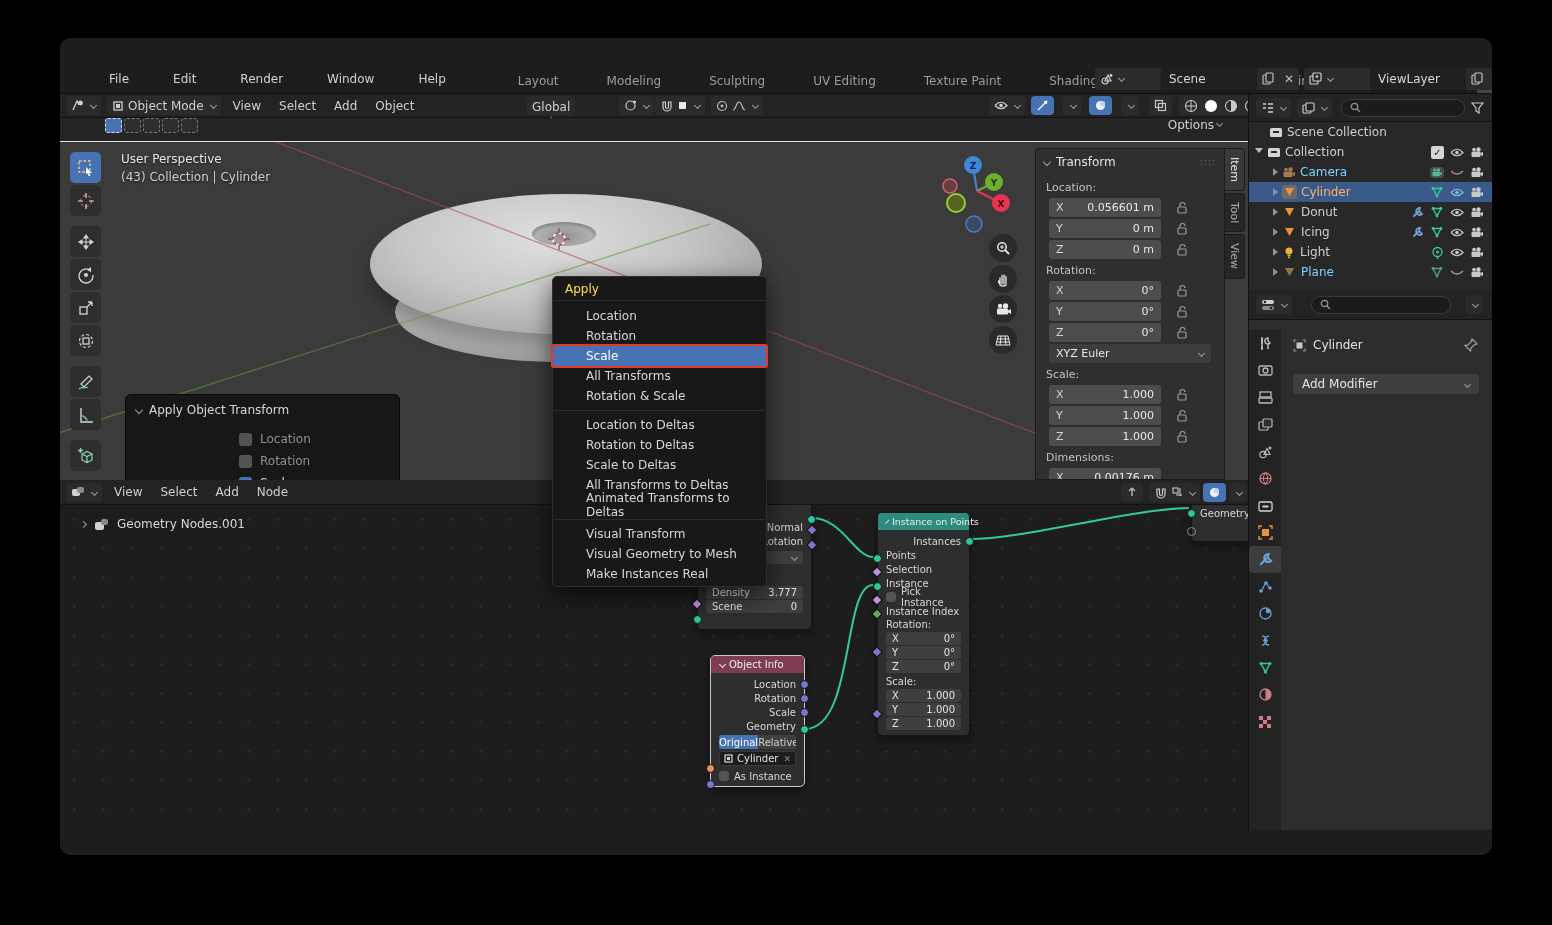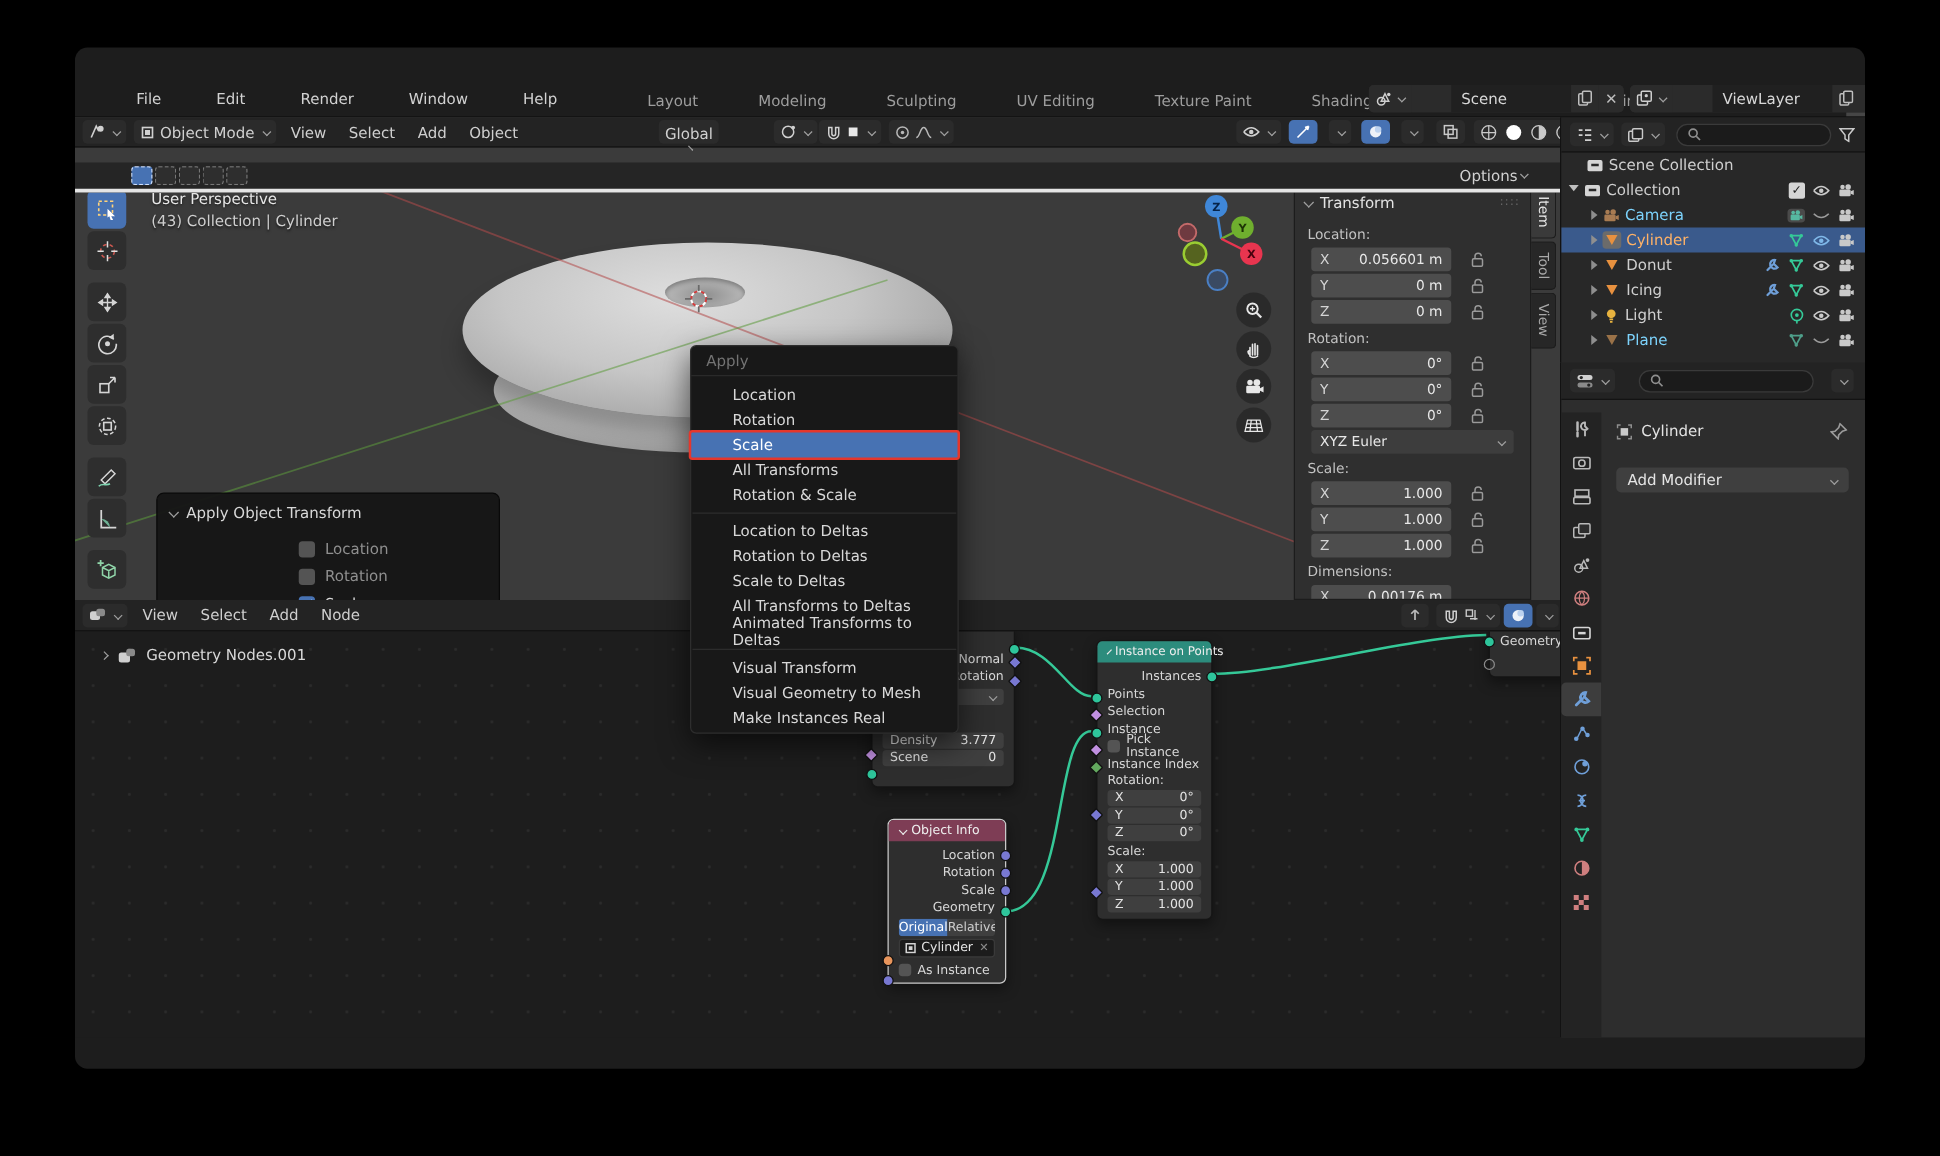--- a/index.html
+++ b/index.html
@@ -30,21 +30,21 @@
   .chev.white{border-color:#e8e8e8;}
 
   
   .ed-header{background:#232323;border-bottom:1px solid #131313;display:flex;align-items:center;}
   .hdr-menu{color:#cfcfcf;font-size:12px;padding:0 9px;}
   .hdr-box{display:flex;align-items:center;background:#2b2b2b;border-radius:4px;height:19px;padding:0 5px;margin:0 3px;color:#d0d0d0;font-size:12px;gap:4px;}
 
   
   .viewport{position:absolute;left:0;top:56px;width:1188px;height:386px;background:#3b3b3b;overflow:hidden;}
   .vp-header{position:absolute;left:0;top:0;width:100%;height:24px;z-index:6;}
-  .toolstrip{position:absolute;left:0;top:24px;width:100%;height:24px;background:#252525;border-bottom:3px solid #e5e5e5;display:flex;align-items:center;z-index:6;margin-top:12px;}
+  .toolstrip{position:absolute;left:0;top:24px;width:100%;height:24px;background:#252525;border-bottom:1px solid #e5e5e5;display:flex;z-index:6;}
   .vp-canvas{position:absolute;left:0;top:48px;width:100%;height:338px;overflow:hidden;}
   .seltool{width:17px;height:15px;border-radius:3px;margin:0 1px;background:#2e2e2e;border:1px dashed #777;}
   .seltool.active{background:#4772b3;border-color:#cfe0ff;}
 
   
   .toolbar{position:absolute;left:10px;top:10px;width:31px;z-index:5;}
   .toolbtn{width:31px;height:31px;background:#2e2e2e;border-radius:5px;margin-bottom:2px;display:flex;align-items:center;justify-content:center;}
   .toolbtn.active{background:#4772b3;}
   .toolgap{height:8px;}
 
@@ -90,21 +90,21 @@
   .sock.dia{width:8px;height:8px;border-radius:1px;transform:rotate(45deg);}
   .sg{background:#2ec59b;} .sv{background:#7878d2;} .sf{background:#c08fe0;} .si{background:#63a85f;} .so{background:#e8955c;} .sn{background:#9a9a9a;}
   .sockL{left:-5px;} .sockR{right:-5px;}
   .seg{display:flex;margin:2px 8px;border-radius:3px;overflow:hidden;height:14px;}
   .seg div{flex:1;display:flex;align-items:center;justify-content:center;font-size:10px;background:#3f3f3f;color:#cfcfcf;}
   .seg .on{background:#4772b3;color:#fff;}
   .objfield{margin:2px 8px;height:15px;background:#1c1c1c;border:1px solid #3a3a3a;border-radius:3px;display:flex;align-items:center;padding:0 4px;gap:4px;color:#e3e3e3;}
 
   
   .popup{position:absolute;left:492px;top:238px;width:215px;height:311px;background:#181818;border:1px solid #2e2e2e;border-radius:5px;z-index:50;box-shadow:0 8px 24px rgba(0,0,0,.6);font-size:12px;color:#d8d8d8;}
-  .popup .ptitle{height:24px;display:flex;align-items:center;padding:0 12px;color:#737373;border-bottom:1px solid #2a2a2a;}
+  .popup .ptitle{height:24px;display:flex;align-items:center;padding:0 12px;color:#fde047;border-bottom:1px solid #2a2a2a;}
   .pitem{height:20px;display:flex;align-items:center;padding-left:33px;}
   .pitem.hl{background:#4772b3;color:#fff;box-shadow:0 0 0 2px #e5372c;position:relative;z-index:2;border-radius:1px;}
   .psep{height:1px;background:#2c2c2c;margin:4px 1px;}
 
   
   .outliner{position:absolute;left:1188px;top:56px;width:244px;height:196px;background:#282828;border-left:1px solid #121212;overflow:hidden;}
   .ol-row{height:20px;display:flex;align-items:center;font-size:12px;color:#cfcfcf;gap:4px;padding-left:6px;position:relative;}
   .ol-row.sel{background:#3a5a8c;}
   .ol-row .nm{flex:1;white-space:nowrap;overflow:hidden;}
   .dim{color:#7dd3fc;}

